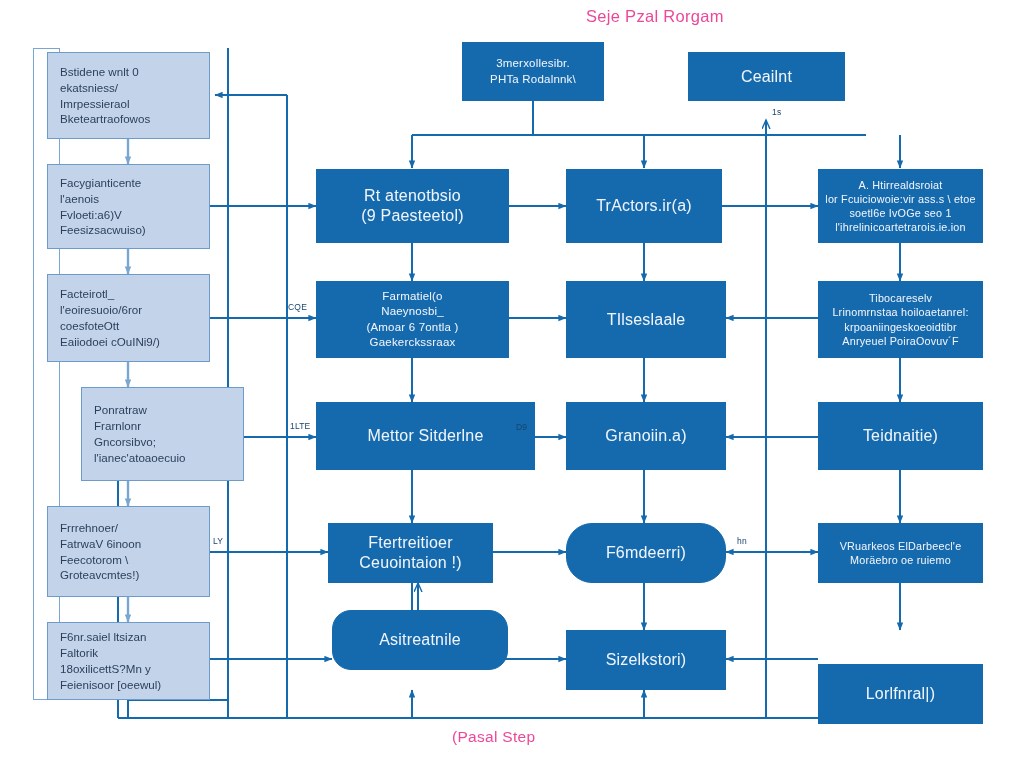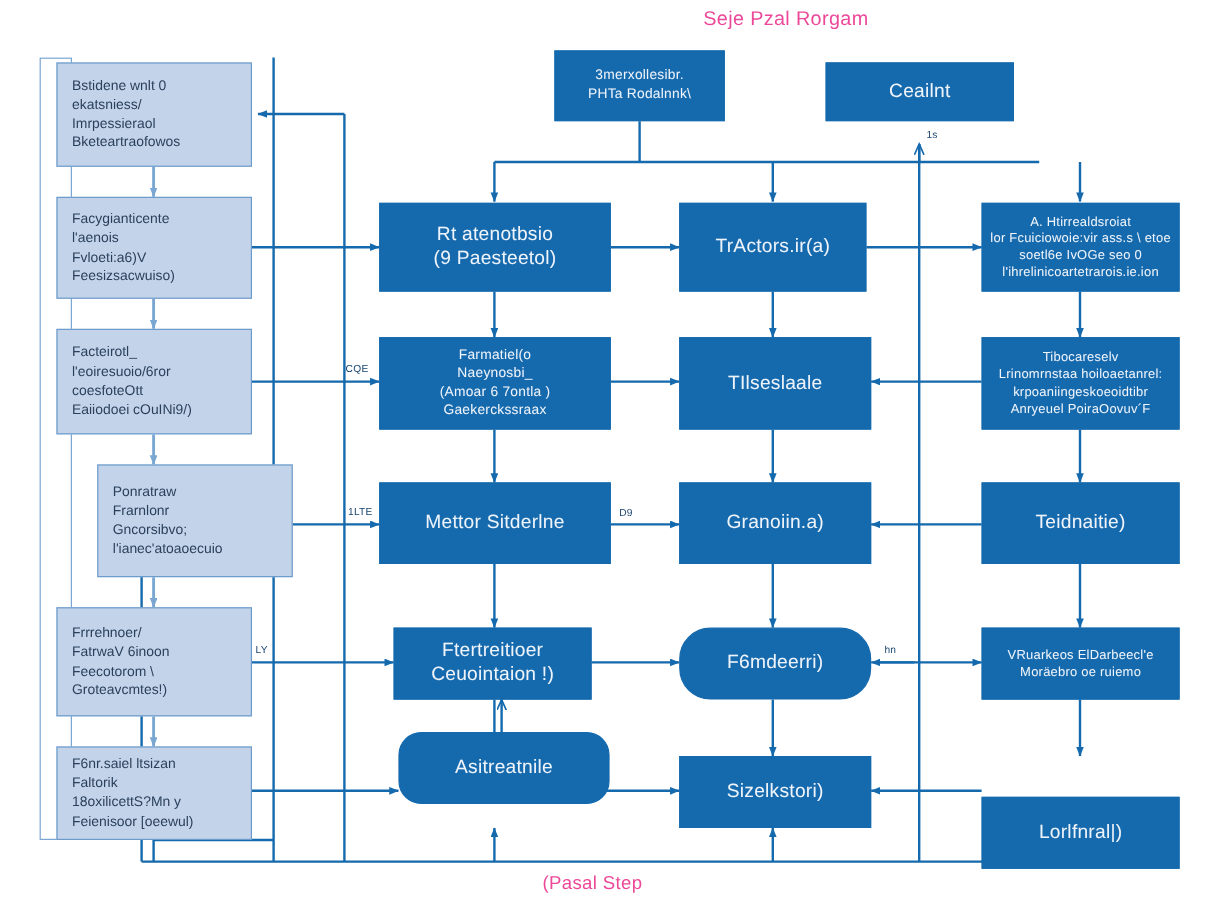--- a/index.html
+++ b/index.html
@@ -232,21 +232,21 @@
   <div class="node dark" style="left:316px; top:169px; width:193px; height:74px;">
     <span class="lbl">Rt atenotbsio
 (9 Paesteetol)</span>
   </div>
   <div class="node dark small" style="left:316px; top:281px; width:193px; height:77px;">
     <span class="lbl">Farmatiel(o
 Naeynosbi_
 (Amoar 6 7ontla )
 Gaekerckssraax</span>
   </div>
-  <div class="node dark" style="left:316px; top:402px; width:193px; height:68px;">
+  <div class="node dark" style="left:316px; top:402px; width:219px; height:68px;">
     <span class="lbl">Mettor Sitderlne</span>
   </div>
   <div class="node dark" style="left:328px; top:523px; width:165px; height:60px;">
     <span class="lbl">Ftertreitioer
 Ceuointaion !)</span>
   </div>
   <div class="node dark" style="left:332px; top:610px; width:176px; height:60px;border-radius:19px;">
     <span class="lbl">Asitreatnile</span>
   </div>
 
@@ -262,21 +262,21 @@
   <div class="node dark" style="left:566px; top:523px; width:160px; height:60px;border-radius:26px;">
     <span class="lbl">F6mdeerri)</span>
   </div>
   <div class="node dark" style="left:566px; top:630px; width:160px; height:60px;">
     <span class="lbl">Sizelkstori)</span>
   </div>
 
   <div class="node dark smaller" style="left:818px; top:169px; width:165px; height:74px;">
     <span class="lbl">A. Htirrealdsroiat
 lor Fcuiciowoie:vir ass.s \ etoe
-soetl6e IvOGe seo 0
+soetl6e IvOGe seo 1
 l'ihrelinicoartetrarois.ie.ion</span>
   </div>
   <div class="node dark smaller" style="left:818px; top:281px; width:165px; height:77px;">
     <span class="lbl">Tibocareselv
 Lrinomrnstaa hoiloaetanrel:
 krpoaniingeskoeoidtibr
 Anryeuel PoiraOovuv´F</span>
   </div>
   <div class="node dark" style="left:818px; top:402px; width:165px; height:68px;">
     <span class="lbl">Teidnaitie)</span>

